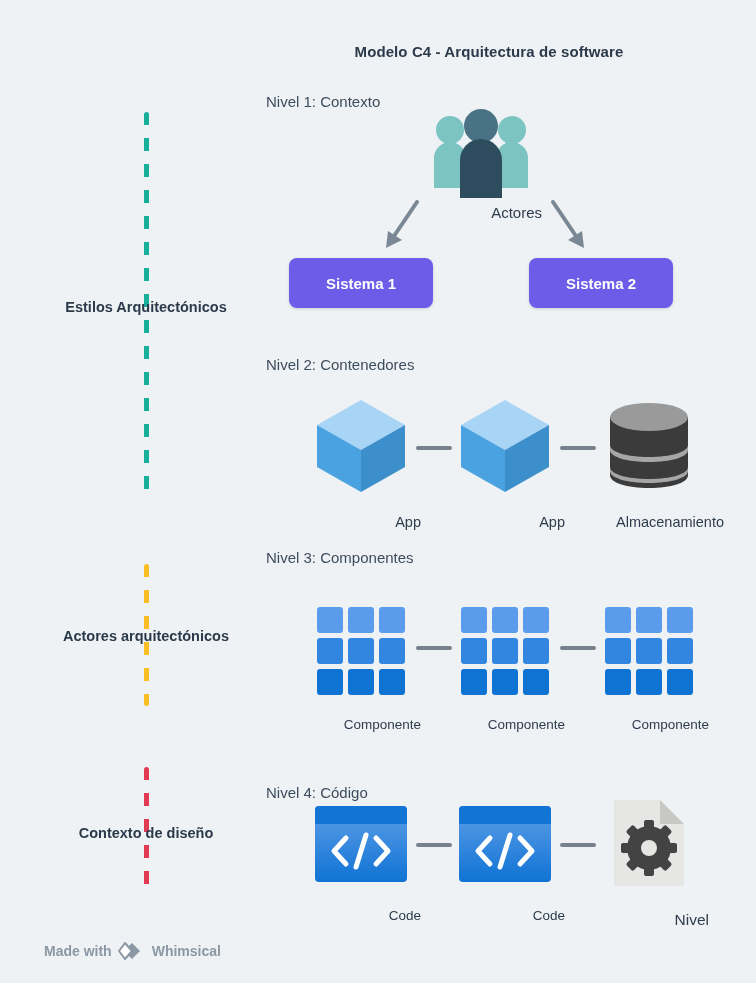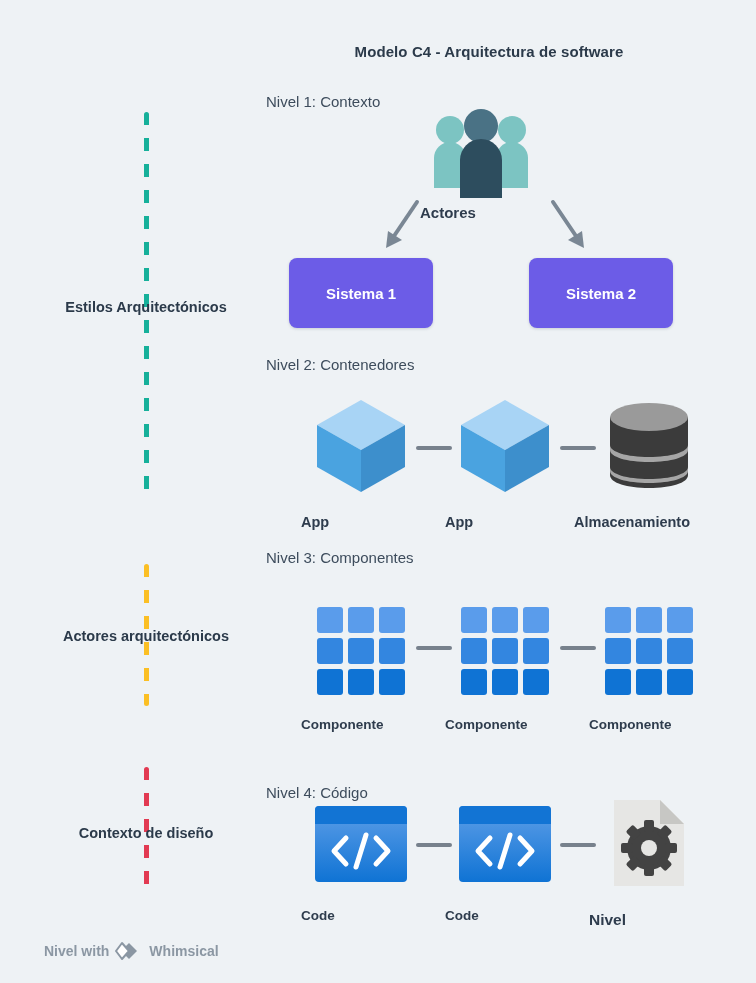--- a/index.html
+++ b/index.html
@@ -63,39 +63,38 @@
     left: 144px;
     border-radius: 3px;
   }
   .dash-teal   { background-image: linear-gradient(to bottom, #16b09a 0 13px, transparent 13px 26px); background-size: 5px 26px; }
   .dash-yellow { background-image: linear-gradient(to bottom, #fbbf24 0 13px, transparent 13px 26px); background-size: 5px 26px; }
   .dash-red    { background-image: linear-gradient(to bottom, #e23a52 0 13px, transparent 13px 26px); background-size: 5px 26px; }
 
   
   .node {
     position: absolute;
-    text-align: left;
-    font-weight: bold;
+    text-align: right;
   }
   .node-label {
     font-size: 14.5px;
     color: #2e3c4d;
     margin-top: 20px;
     white-space: nowrap;
   }
 
   
   #actors { left: 420px; top: 104px; width: 122px; }
   #actors .node-label { font-size: 15px; margin-top: 4px; }
 
   
   .sysbox {
     position: absolute;
     width: 144px;
-    height: 70px;
+    height: 50px;
     border-radius: 8px;
     background: #6c5ce7;
     color: #ffffff;
     font-size: 15px;
     font-weight: bold;
     display: flex;
     align-items: center;
     justify-content: center;
     box-shadow: 0 1px 3px rgba(40,50,70,.18);
   }
@@ -342,21 +341,21 @@
             <rect x="16" y="-5" width="12" height="10" rx="2" transform="rotate(45)"></rect>
           </g>
           <circle cx="0" cy="0" r="8" fill="#e6e6e4"></circle>
         </g>
       </svg>
     </div>
     <div class="node-label" style="font-size:15.5px;">Nivel</div>
   </div>
 
   <div id="footer">
-    <span>Nivel with</span>
+    <span>Made with</span>
     <span class="wlogo">
       <svg width="26" height="18" viewBox="0 0 26 18">
         <polygon points="13,1 21,9 13,17 5,9" fill="#8b97a3"></polygon>
         <polygon points="6,1 13,9 6,17 0,9" fill="#ffffff" stroke="#8b97a3" stroke-width="2" stroke-linejoin="round"></polygon>
       </svg>
     </span>
     <span>Whimsical</span>
   </div>
 
 </div>

